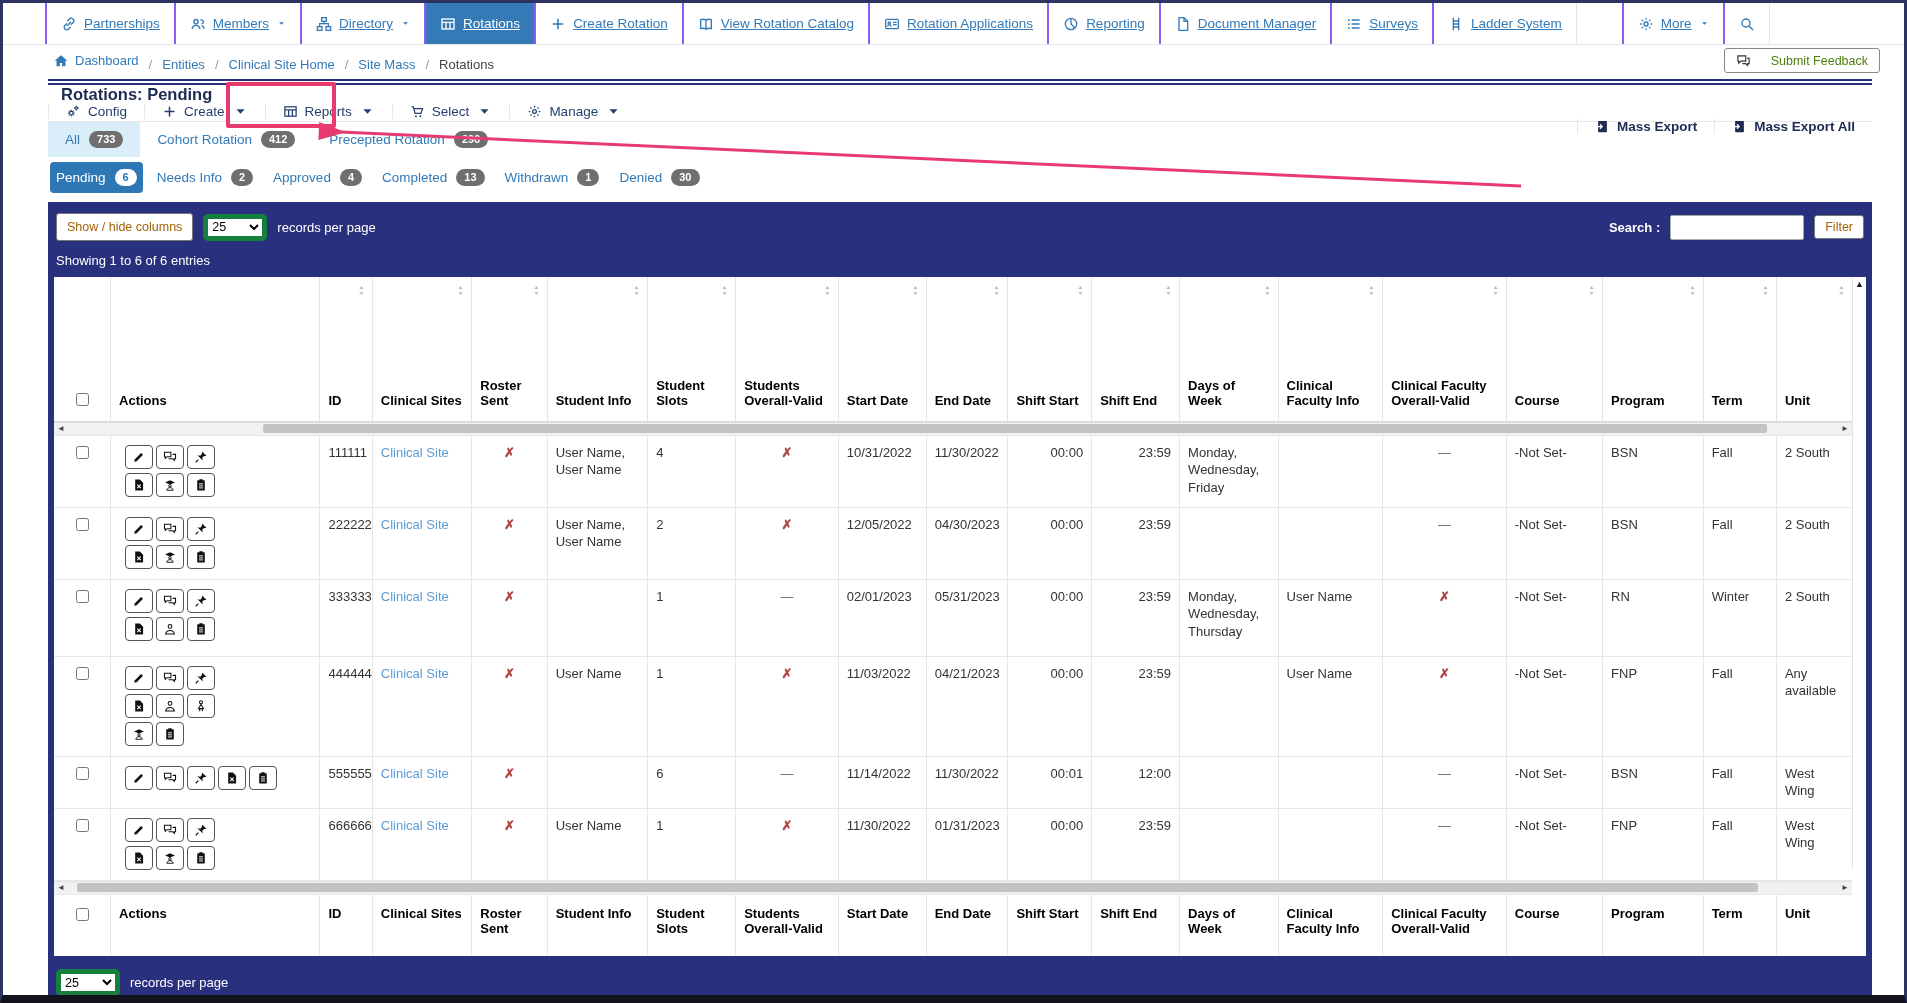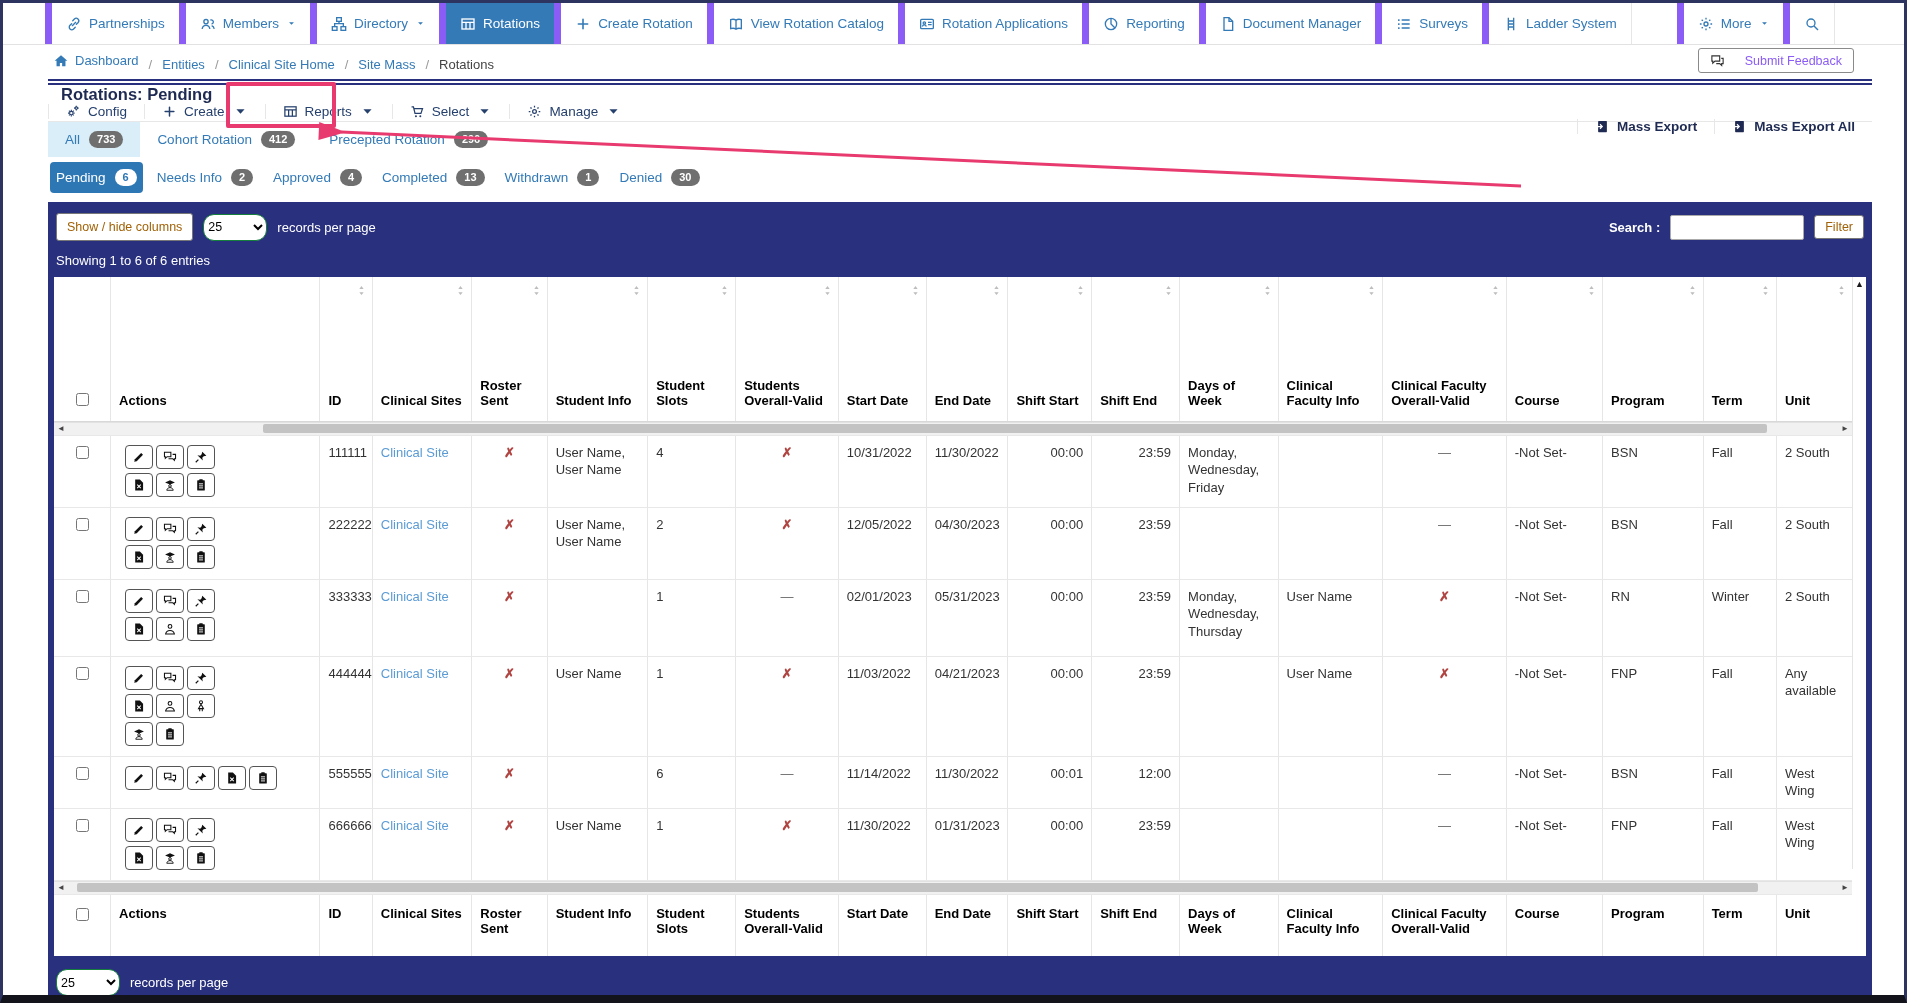--- a/index.html
+++ b/index.html
@@ -2,33 +2,33 @@
 <html style="--nav-blue: #337ab7; --navy-panel: #29307d; --active-tab: #2e77b5; --badge-gray: #6f6f6f; --light-tab: #d9eef8; --link: #5b9bd5; --invalid-red: #b04441; --annotation: #e83a6e;"><head>
 <meta charset="utf-8">
 <style>
   html,body{margin:0;padding:0;background:#fff;}
   body{width:1907px;height:1003px;font-family:"Liberation Sans",sans-serif;-webkit-font-smoothing:antialiased;}
   *{box-sizing:border-box;}
   .page{position:relative;width:1907px;height:1003px;border:3px solid #2e3460;border-bottom:8px solid #13131b;background:#fff;overflow:hidden;}
 
   
   .topnav{display:flex;align-items:stretch;height:42px;border-bottom:1px solid #e2e2e2;padding-left:42px;font-size:13.5px;color:var(--nav-blue);}
-  .nav-item{display:flex;align-items:center;gap:7px;padding:0 14px;border-left:7px solid #8b5cf6;cursor:pointer;white-space:nowrap;}
+  .nav-item{display:flex;align-items:center;gap:7px;padding:0 14px;border-left:2px solid #8b5cf6;cursor:pointer;white-space:nowrap;text-decoration:underline;}
   .nav-item.last{border-right:1px solid #e6e6e6;}
   .nav-item.active{background:var(--nav-blue);color:#fff;}
   .nav-spacer{width:46px;border-left:1px solid #e6e6e6;}
   .ic{width:16px;height:16px;flex:none;display:inline-block;}
   .caret{width:9px;height:9px;margin-left:1px;}
 
   
   .crumb-row{position:relative;height:34px;display:flex;align-items:center;padding-left:50px;font-size:13px;color:#555;}
   .crumb-link{color:var(--nav-blue);display:inline-flex;align-items:center;gap:6px;cursor:pointer;}
   .crumb-cur{color:#444;}
   .crumb-sep{margin:0 10px;color:#999;}
-  .feedback-btn{position:absolute;right:50px;top:3px;display:inline-flex;align-items:center;gap:20px;border:1px solid #8a8a8a;border-radius:3px;background:#fff;padding:4px 11px;font-size:12.5px;color:#8b5cf6;cursor:pointer;}
+  .feedback-btn{position:absolute;right:24px;top:3px;display:inline-flex;align-items:center;gap:20px;border:1px solid #8a8a8a;border-radius:3px;background:#fff;padding:4px 11px;font-size:12.5px;color:#4d7c0f;cursor:pointer;}
   .feedback-btn .ic{width:15px;height:15px;color:#333;}
 
   
   .main{margin:0 32px 0 45px;position:relative;}
   .dbl{height:6px;border-top:2px solid var(--navy-panel);border-bottom:2px solid var(--navy-panel);}
 
   .toolbar{display:flex;align-items:stretch;height:37px;border-bottom:1px solid #e7e7e7;font-size:13.5px;color:#26406e;flex-direction:column;}
   .tb-title{display:flex;align-items:center;font-weight:bold;font-size:16.5px;color:#1e2a52;padding:0 18px 0 13px;}
   .tb-btn{display:flex;align-items:center;gap:7px;padding:0 17px;border-left:1px solid #e7e7e7;cursor:pointer;white-space:nowrap;}
   .tb-btn .ic{width:15px;height:15px;}
@@ -42,21 +42,21 @@
   .badge{background:var(--badge-gray);color:#fff;border-radius:10px;padding:3px 8px;font-size:11px;font-weight:bold;line-height:1;}
   .status-tabs{display:flex;gap:8px;align-items:center;padding:5px 0 9px 2px;font-size:13.5px;}
   .stab{display:flex;align-items:center;gap:9px;padding:7px 6px;color:var(--nav-blue);cursor:pointer;border-radius:4px;}
   .stab.active{background:var(--active-tab);color:#fff;}
   .stab.active .badge{background:#fff;color:var(--active-tab);}
 
   
   .panel{background:var(--navy-panel);padding:7px 6px 0 6px;}
   .controls{display:flex;align-items:center;gap:10px;padding:4px 2px 9px 2px;color:#fff;font-size:13px;}
   .btn-white{background:#fff;border:1px solid #777;border-radius:3px;padding:6px 10px;font-size:12.5px;color:#a16207;cursor:pointer;font-family:inherit;}
-  select.pagesize{height:27px;width:64px;border-radius:11px;border:1px solid #15803d;background:#fff;font-size:12.5px;font-family:inherit;}
+  select.pagesize{height:27px;width:64px;border-radius:5px;border:5px solid #15803d;background:#fff;font-size:12.5px;font-family:inherit;}
   .grow{flex:1;}
   .search-label{font-weight:bold;}
   input.search{width:134px;height:25px;border:1px solid #aaa;border-radius:2px;background:#fff;font-family:inherit;}
   .filter-btn{padding:4px 10px;}
   .showing{color:#fff;font-size:13px;padding:3px 2px 9px;}
 
   
   .table-zone{position:relative;background:#fff;}
   table.grid{border-collapse:collapse;table-layout:fixed;width:calc(100% - 14px);font-size:13px;color:#333;background:#fff;}
   .grid th,.grid td{border-left:1px solid #e6e6e6;padding:6px 8px;overflow:hidden;}

